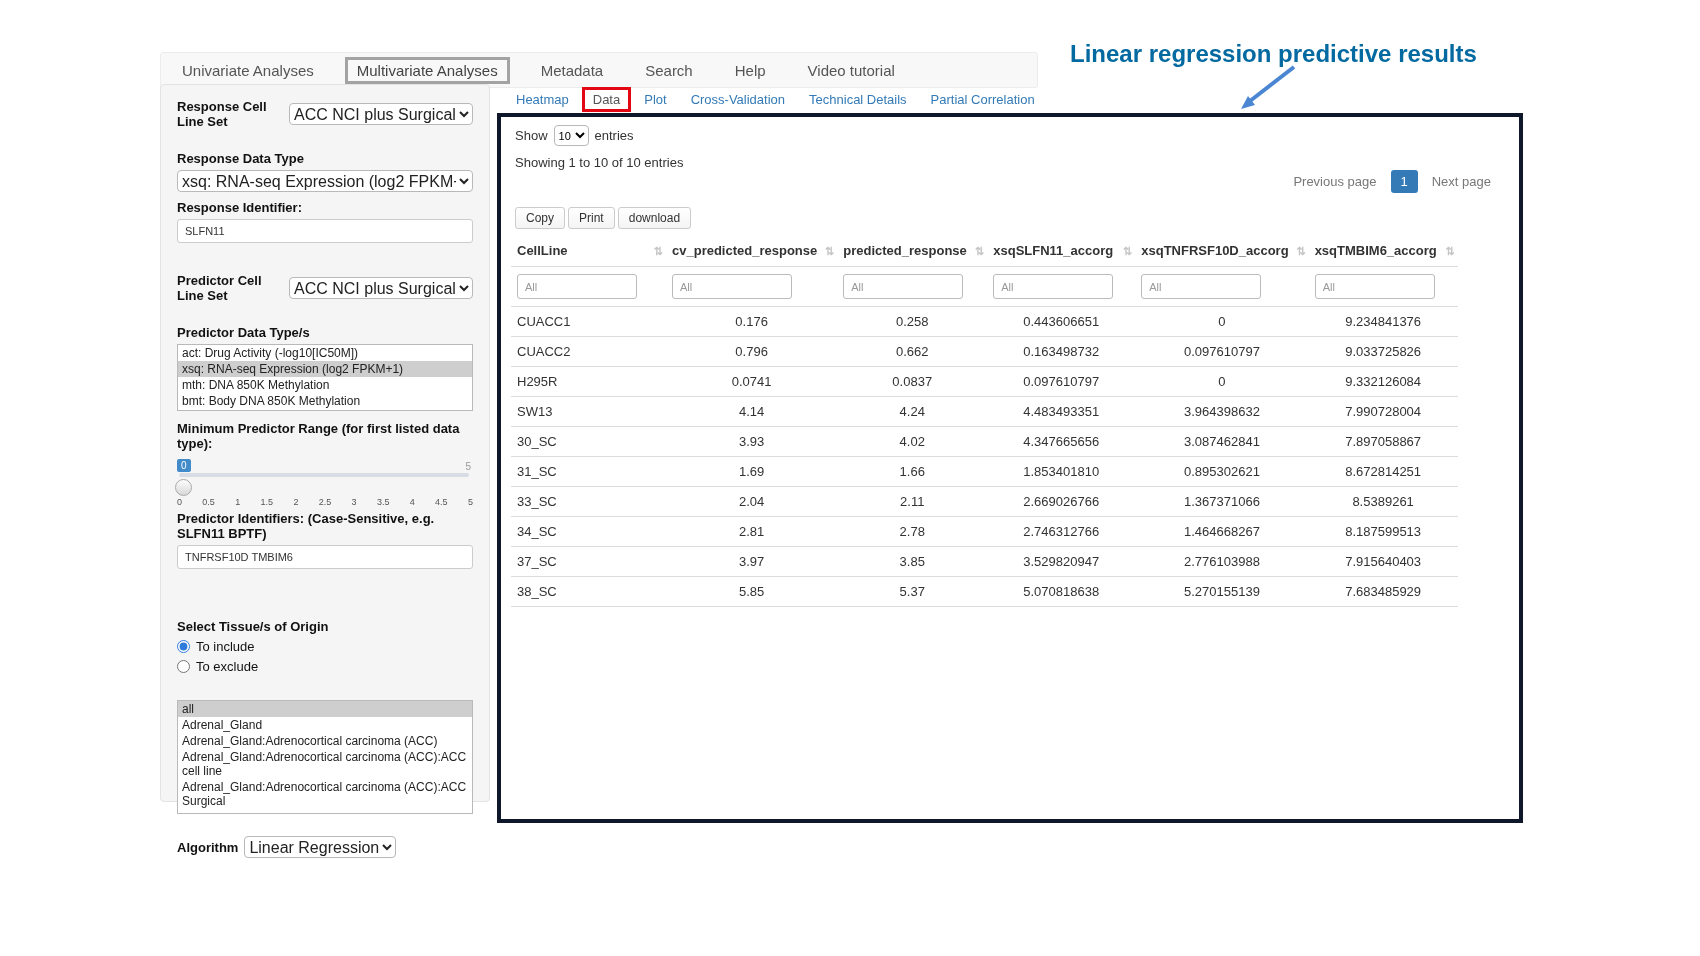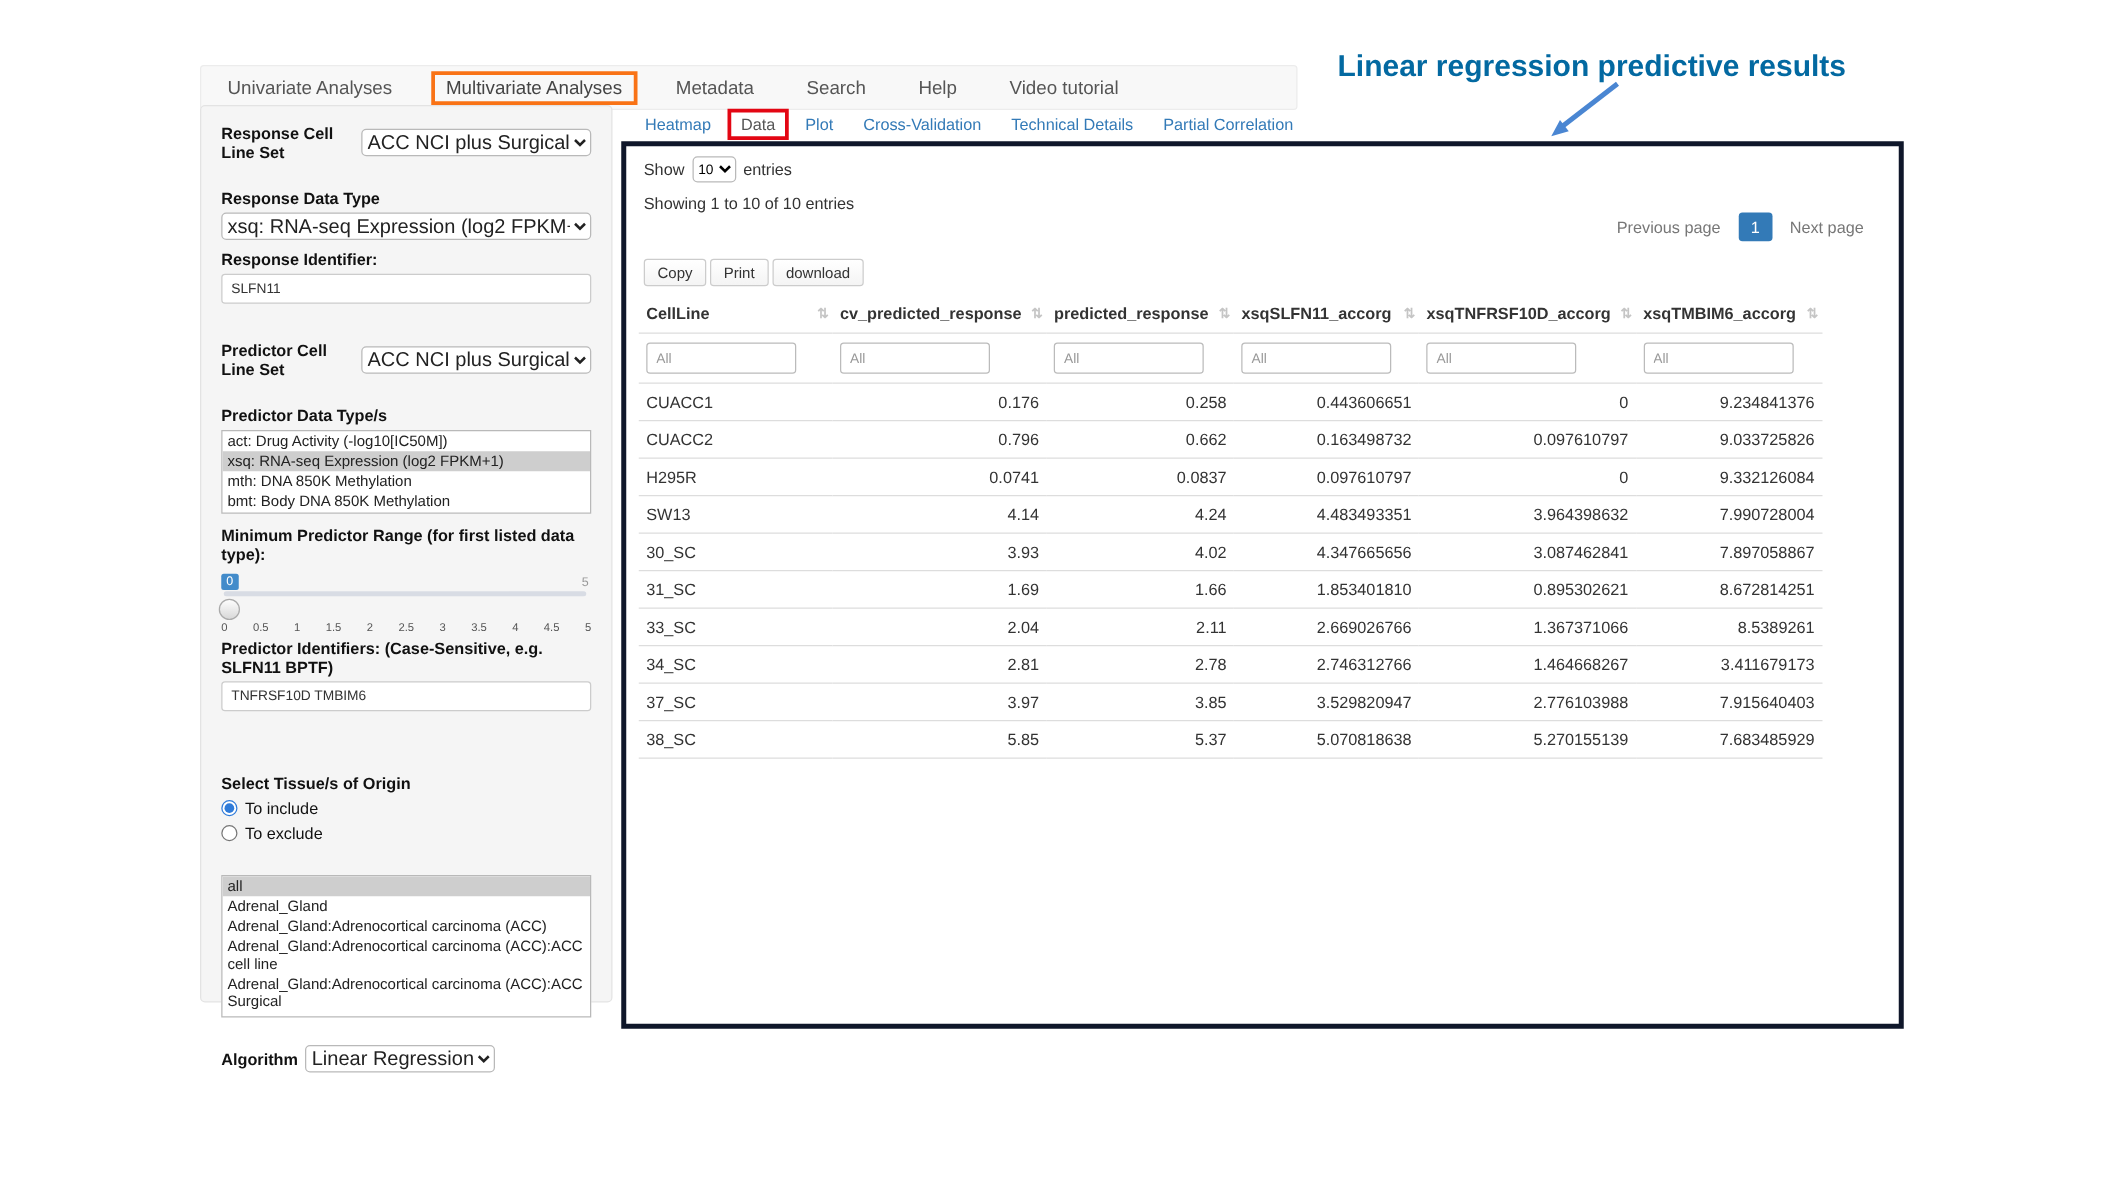--- a/index.html
+++ b/index.html
@@ -9,21 +9,21 @@
   
   .topnav {
     position: absolute; left: 160px; top: 52px; width: 878px; height: 36px;
     background: #f8f8f8; border: 1px solid #ececec; border-radius: 3px;
     display: flex; align-items: center; padding: 0 10px; gap: 20px;
   }
   .nav-item {
     color: #555; font-size: 15px; text-decoration: none; padding: 4px 11px;
     white-space: nowrap; cursor: pointer;
   }
-  .nav-item.red-box { border: 3px solid #f97316; padding: 2px 9px; color: #444; }
+  .nav-item.red-box { border: 3px solid #a3a3a3; padding: 2px 9px; color: #444; }
 
   
   .annotation {
     position: absolute; left: 1070px; top: 40px; width: 440px;
     font-size: 24px; font-weight: bold; color: #0369a1; white-space: nowrap;
   }
   .annotation-arrow { position: absolute; left: 1232px; top: 62px; }
 
   
   .sidebar {
@@ -94,21 +94,21 @@
     font-family: "Liberation Sans", sans-serif;
   }
 
   table.results { position: absolute; left: 10px; top: 118px; border-collapse: collapse; font-size: 13px; color: #333; table-layout: fixed; }
   table.results th {
     font-weight: bold; text-align: left; padding: 8px 20px 8px 6px;
     border-bottom: 1px solid #ddd; position: relative; white-space: nowrap; cursor: pointer;
   }
   .sort-icon { position: absolute; right: 3px; top: 50%; transform: translateY(-50%); color: #c5c5c5; font-size: 11px; }
   table.results td { padding: 7px 6px; border-bottom: 1px solid #ddd; overflow: hidden; white-space: nowrap; }
-  td.num { text-align: right; padding-right: 16px; }
+  td.num { text-align: center; padding-right: 16px; }
   td.filter-cell { padding: 4px 6px 8px; }
   td.filter-cell input {
     width: 120px; height: 25px; border: 1px solid #bbb; border-radius: 3px;
     font-size: 11px; padding: 2px 7px; color: #444;
   }
   td.filter-cell input::placeholder { color: #999; }
 </style>
 </head>
 <body>
 
@@ -325,21 +325,21 @@
           <td class="num">2.669026766</td>
           <td class="num">1.367371066</td>
           <td class="num">8.5389261</td>
         </tr>
         <tr class="data-row">
           <td class="name">34_SC</td>
           <td class="num">2.81</td>
           <td class="num">2.78</td>
           <td class="num">2.746312766</td>
           <td class="num">1.464668267</td>
-          <td class="num">3.411679173</td>
+          <td class="num">8.187599513</td>
         </tr>
         <tr class="data-row">
           <td class="name">37_SC</td>
           <td class="num">3.97</td>
           <td class="num">3.85</td>
           <td class="num">3.529820947</td>
           <td class="num">2.776103988</td>
           <td class="num">7.915640403</td>
         </tr>
         <tr class="data-row">

